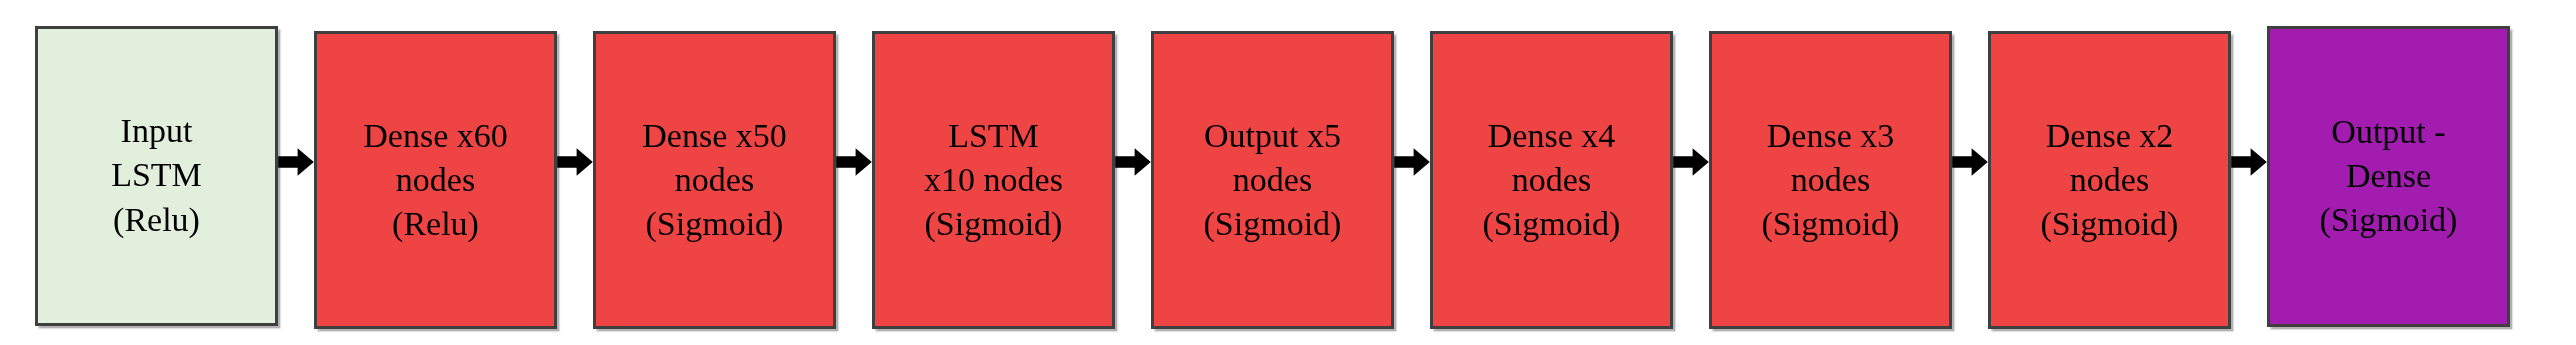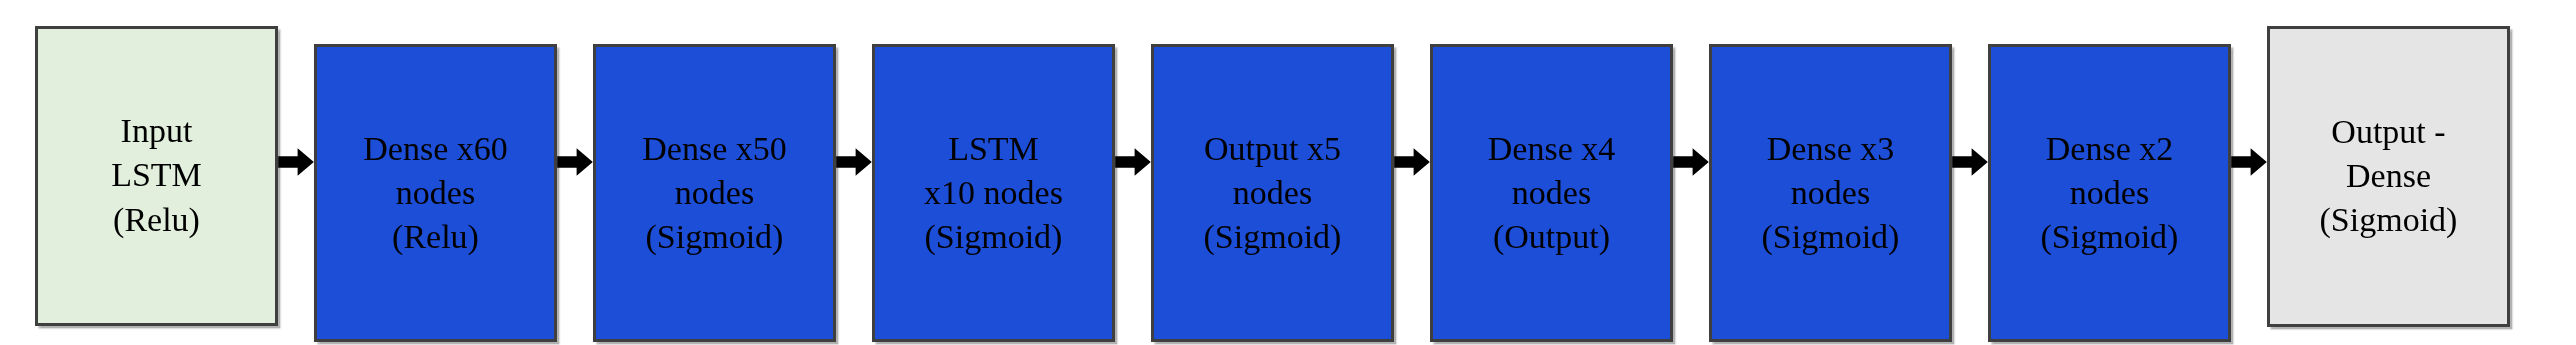--- a/index.html
+++ b/index.html
@@ -49,29 +49,29 @@
   }
 
   
   .node.input {
     margin-top: 25.5px;
     height: 300px;
     background: #e1efdc;
   }
 
   .node.hidden-layer {
-    margin-top: 44px;
+    margin-top: 31px;
     height: 298px;
-    background: #1d4ed8;
+    background: #ef4444;
   }
 
   .node.output {
     margin-top: 25.5px;
     height: 301px;
-    background: #e5e5e5;
+    background: #a21caf;
   }
 
   .node-label {
     font-size: 34px;
     line-height: 1.30;
     color: #000000;
     letter-spacing: 0px;
     padding: 0 5px;
     white-space: pre-line;
   }
@@ -155,21 +155,21 @@
 
     <div class="connector">
       <svg class="arrow" viewBox="0 0 44 42">
         <polygon points="0,14 24,14 24,4 44,21 24,38 24,28 0,28" fill="#000000"></polygon>
       </svg>
     </div>
 
     <div class="node hidden-layer">
       <div class="node-label">Dense x4
 nodes
-(Output)</div>
+(Sigmoid)</div>
     </div>
 
     <div class="connector">
       <svg class="arrow" viewBox="0 0 44 42">
         <polygon points="0,14 24,14 24,4 44,21 24,38 24,28 0,28" fill="#000000"></polygon>
       </svg>
     </div>
 
     <div class="node hidden-layer">
       <div class="node-label">Dense x3

